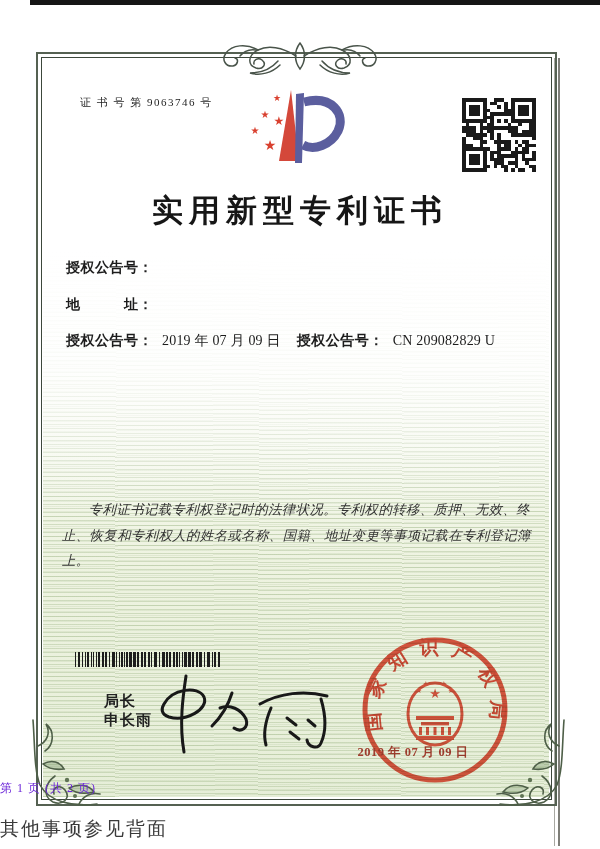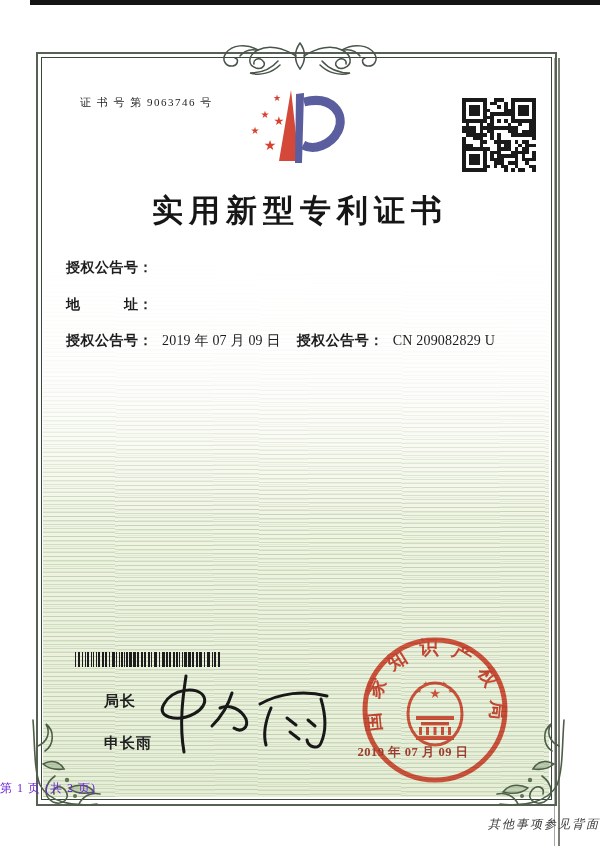--- a/index.html
+++ b/index.html
@@ -45,27 +45,27 @@
   .fvalue{font-weight:500;letter-spacing:0.2px;}
   .fvalue.long{font-size:13.4px;letter-spacing:0;}
   .pair2{margin-left:16px;}
   .paras{position:absolute;left:62px;top:497px;width:479px;z-index:6;}
   .paras p{margin:0;font-style:italic;font-size:13.4px;line-height:1.92;color:#323232;
     text-indent:2em;letter-spacing:0.4px;}
   .barcode{position:absolute;left:75px;top:652px;width:152px;height:15px;z-index:6;font-size:0;}
   .barcode i{display:inline-block;height:100%;background:#1d1d1d;vertical-align:top;}
   .official{position:absolute;left:104px;top:692px;z-index:6;
     font-family:"Liberation Sans","DejaVu Sans",sans-serif;font-size:15px;font-weight:600;color:#222;}
-  .official div{margin-bottom:23px;letter-spacing:1px;font-family:Liberation Mono, monospace;}
+  .official div{margin-bottom:0;letter-spacing:1px;font-family:Liberation Mono, monospace;}
   .signature{position:absolute;left:150px;top:672px;z-index:7;}
   .seal{position:absolute;left:355px;top:630px;z-index:8;opacity:0.93;mix-blend-mode:multiply;}
   .page-no{position:absolute;left:0;top:780px;width:545px;z-index:6;text-align:left;
     font-size:12px;color:#6d28d9;letter-spacing:1px;}
-  .back-note{position:absolute;left:0;top:816px;width:600px;z-index:6;text-align:right;
-    font-style:italic;font-size:12px;letter-spacing:2px;color:#3a3a3a;}
+  .back-note{position:absolute;left:0;top:816px;width:600px;z-index:6;text-align:left;
+    font-size:19px;letter-spacing:2px;color:#3a3a3a;}
 </style>
 </head>
 <body>
 
 <div class="edge-top"></div>
 <div class="edge-right-a"></div>
 <div class="edge-right-b"></div>
 
 <div class="frame-outer"></div>
 <div class="frame-inner"></div>
@@ -585,20 +585,21 @@
   </div>
   <div class="field-row">
     <span class="flabel">授权公告号：</span>
     <span class="fvalue">2019 年 07 月 09 日</span>
     <span class="flabel pair2">授权公告号：</span>
     <span class="fvalue">CN 209082829 U</span>
   </div>
 </div>
 
 <div class="paras">
+  <p>专利证书记载专利权登记时的法律状况。专利权的转移、质押、无效、终止、恢复和专利权人的姓名或名称、国籍、地址变更等事项记载在专利登记簿上。</p>
 </div>
 
 <div class="barcode"><i style="width:1px;margin-right:2px"></i><i style="width:2px;margin-right:2px"></i><i style="width:1px;margin-right:2px"></i><i style="width:1px;margin-right:1px"></i><i style="width:2px;margin-right:2px"></i><i style="width:1px;margin-right:1px"></i><i style="width:1px;margin-right:2px"></i><i style="width:1px;margin-right:1px"></i><i style="width:2px;margin-right:2px"></i><i style="width:2px;margin-right:1px"></i><i style="width:2px;margin-right:2px"></i><i style="width:1px;margin-right:2px"></i><i style="width:3px;margin-right:1px"></i><i style="width:1px;margin-right:2px"></i><i style="width:1px;margin-right:1px"></i><i style="width:2px;margin-right:1px"></i><i style="width:1px;margin-right:1px"></i><i style="width:2px;margin-right:1px"></i><i style="width:3px;margin-right:1px"></i><i style="width:3px;margin-right:1px"></i><i style="width:2px;margin-right:2px"></i><i style="width:2px;margin-right:1px"></i><i style="width:2px;margin-right:2px"></i><i style="width:2px;margin-right:1px"></i><i style="width:1px;margin-right:2px"></i><i style="width:3px;margin-right:2px"></i><i style="width:1px;margin-right:2px"></i><i style="width:3px;margin-right:1px"></i><i style="width:2px;margin-right:1px"></i><i style="width:2px;margin-right:2px"></i><i style="width:2px;margin-right:1px"></i><i style="width:2px;margin-right:1px"></i><i style="width:1px;margin-right:2px"></i><i style="width:1px;margin-right:1px"></i><i style="width:3px;margin-right:1px"></i><i style="width:3px;margin-right:1px"></i><i style="width:2px;margin-right:2px"></i><i style="width:2px;margin-right:1px"></i><i style="width:3px;margin-right:2px"></i><i style="width:1px;margin-right:2px"></i><i style="width:3px;margin-right:2px"></i><i style="width:1px;margin-right:1px"></i><i style="width:2px;margin-right:2px"></i><i style="width:2px;margin-right:2px"></i></div>
 
 <div class="official">
   <div>局长</div>
   <div>申长雨</div>
 </div>
 
 <svg class="signature" width="200" height="90" viewBox="0 0 200 90">

